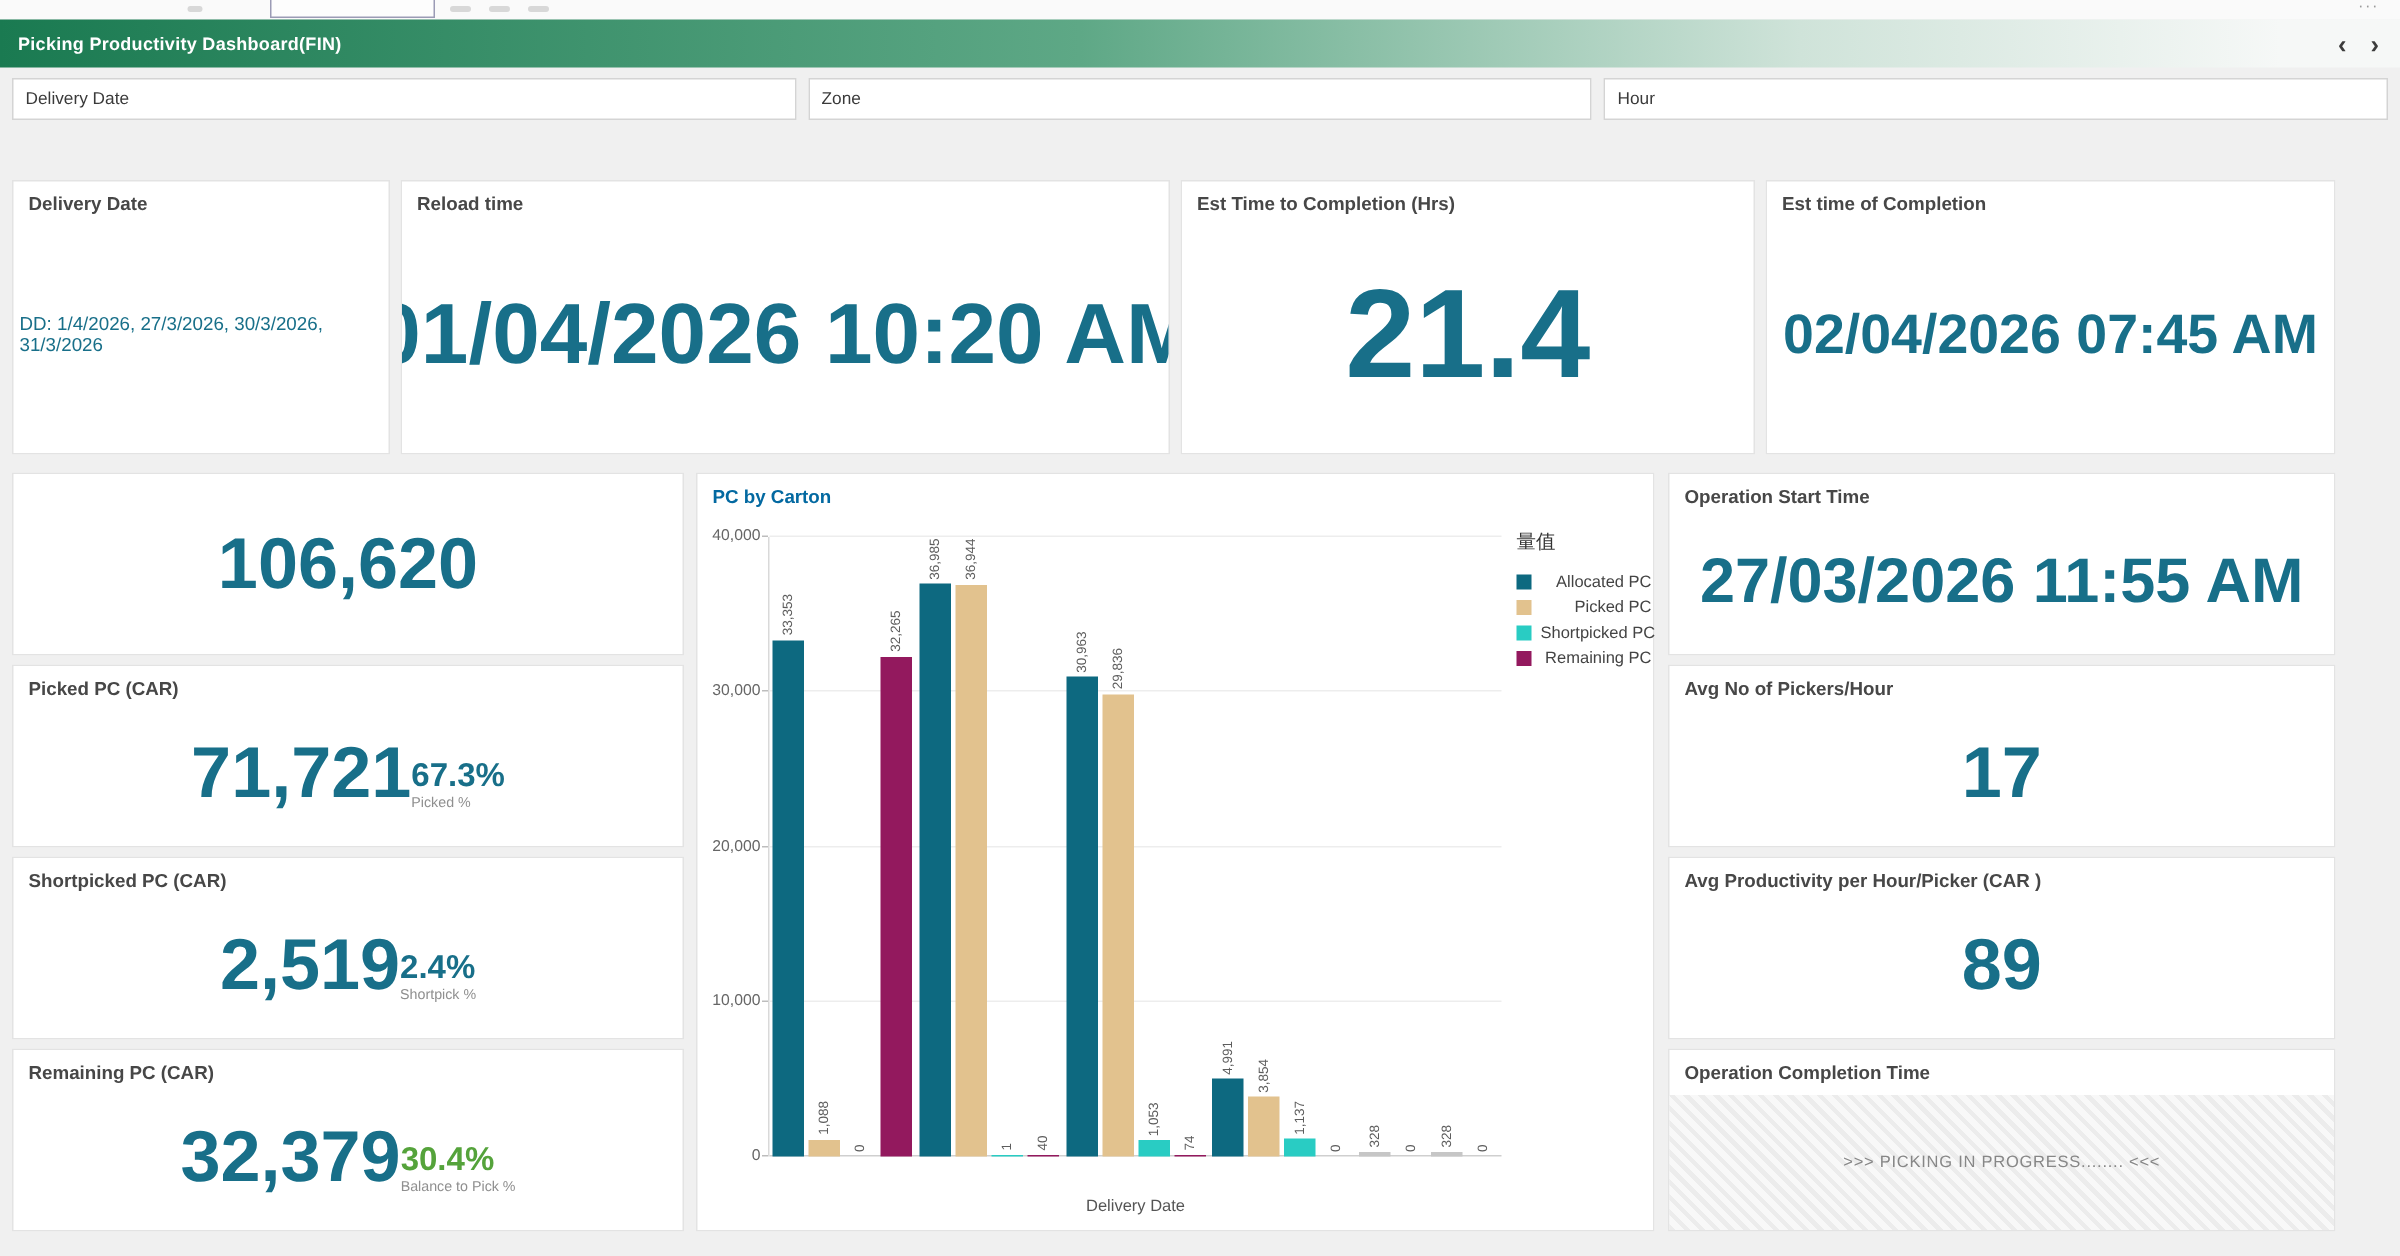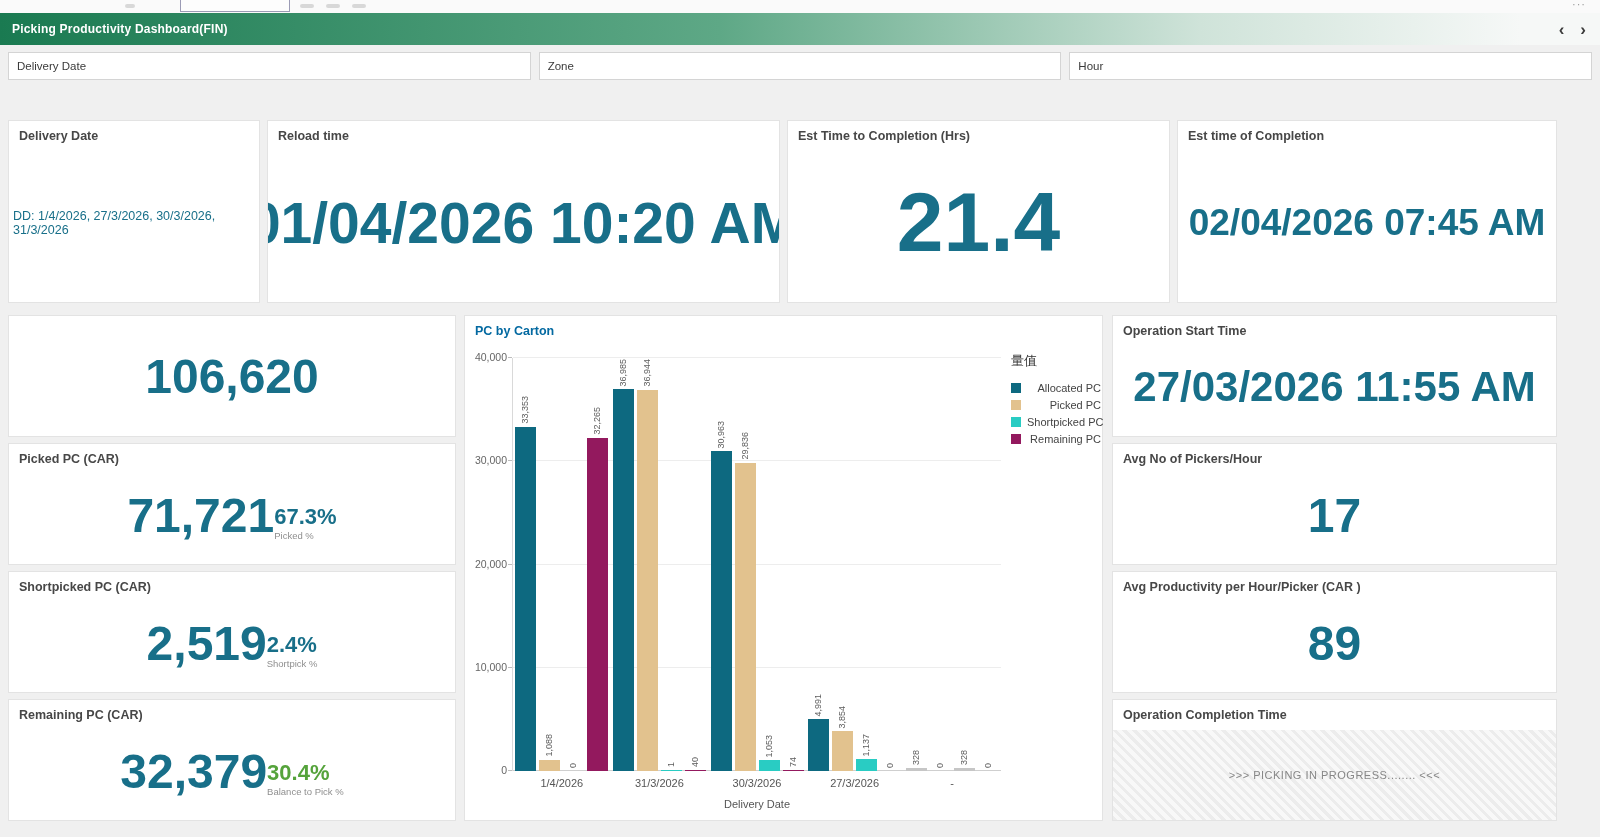--- a/index.html
+++ b/index.html
@@ -235,27 +235,20 @@
           <div class="bar" style="left: 343.1px; height: 11.7395px; background: rgb(41, 204, 195);"></div>
           <div class="bar-label" style="left: 348.1px; bottom: 14.7395px;">1,137</div>
           <div class="bar-label" style="left: 372.1px; bottom: 3px;">0</div>
           <div class="bar" style="left: 392.7px; height: 3.3866px; background: rgb(198, 198, 198);"></div>
           <div class="bar-label" style="left: 397.7px; bottom: 6.3866px;">328</div>
           <div class="bar-label" style="left: 421.7px; bottom: 3px;">0</div>
           <div class="bar" style="left: 440.7px; height: 3.3866px; background: rgb(198, 198, 198);"></div>
           <div class="bar-label" style="left: 445.7px; bottom: 6.3866px;">328</div>
           <div class="bar-label" style="left: 469.7px; bottom: 3px;">0</div>
         </div>
-      <div class="xlabels">
-          <div class="xcat" style="left: 0px; width: 97.6px;">1/4/2026</div>
-          <div class="xcat" style="left: 97.6px; width: 97.6px;">31/3/2026</div>
-          <div class="xcat" style="left: 195.2px; width: 97.6px;">30/3/2026</div>
-          <div class="xcat" style="left: 292.8px; width: 97.6px;">27/3/2026</div>
-          <div class="xcat" style="left: 390.4px; width: 97.6px;">-</div>
-        </div>
       <div class="xaxis-title">Delivery Date</div>
       <div class="legend">
         <div class="legend-title">量值</div>
       <div class="legend-item">
             <div class="legend-swatch" style="background: rgb(13, 105, 128);"></div>
             <div class="legend-label">Allocated PC</div>
           </div>
           <div class="legend-item">
             <div class="legend-swatch" style="background: rgb(226, 194, 142);"></div>
             <div class="legend-label">Picked PC</div>

